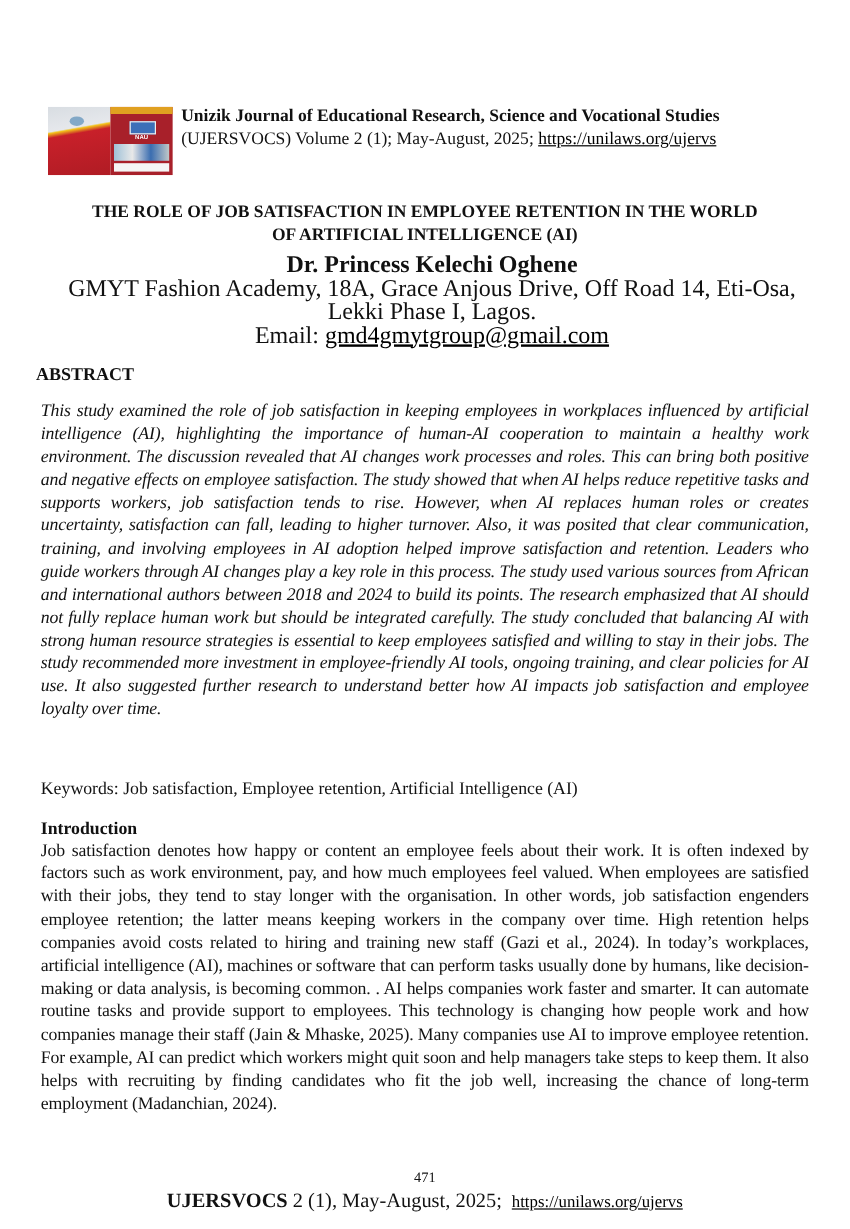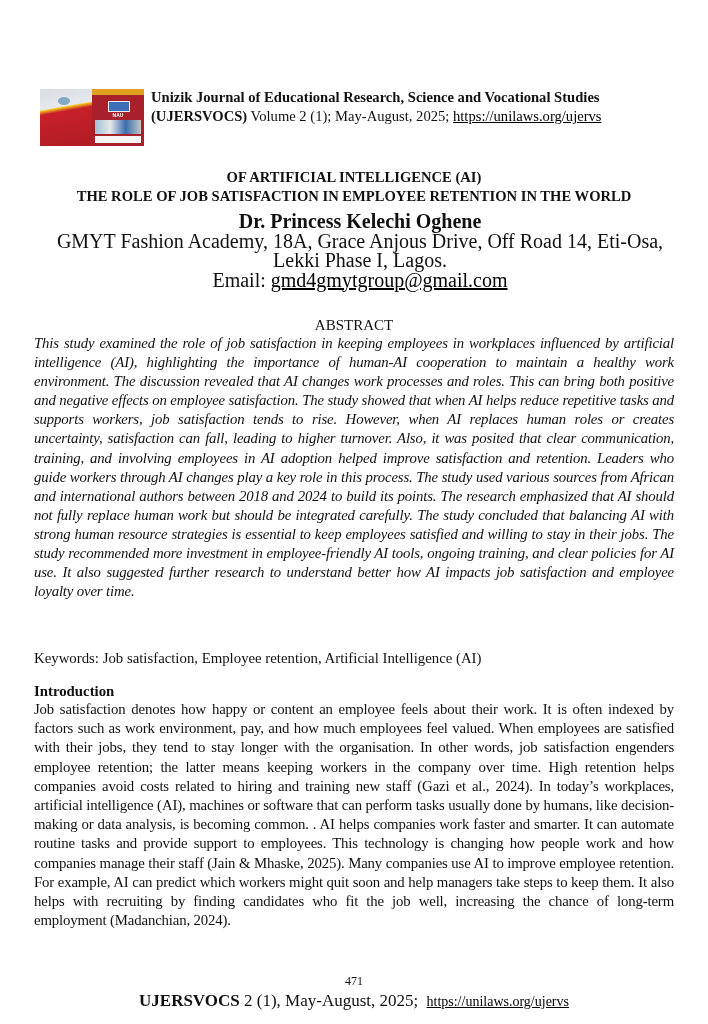--- a/index.html
+++ b/index.html
@@ -25,38 +25,38 @@
       width: 52px; height: 100%; position: relative;
       background: #a8202a;
     }
     .logo-right .band1 { position: absolute; left: 0; top: 0; width: 100%; height: 6px; background: #e0a020; }
     .logo-right .book { position: absolute; left: 16px; top: 12px; width: 20px; height: 9px; background: #3d6fb8; border: 1px solid #eee; }
     .logo-right .nau { position: absolute; left: 0; top: 23px; width: 100%; text-align: center; font: bold 5px "Liberation Sans", sans-serif; color: #fff; }
     .logo-right .pics { position: absolute; left: 3px; top: 31px; width: 46px; height: 14px; background: linear-gradient(90deg,#9fc1d8,#e8e8e8,#3a6db0,#c0c8c8); }
     .logo-right .foot { position: absolute; left: 3px; top: 47px; width: 46px; height: 7px; background: #f5f5f5; }
     .hdr-text { position: absolute; left: 113px; top: 2px; width: 540px; font-size: 14.6px; line-height: 19px; }
     .hdr-line1 { font-weight: bold; }
-    .hdr-line2 b { font-weight: bold; }
+    .hdr-line2 b { font-weight: normal; }
     .hdr-line3 { font-weight: bold; padding-left: 2px; }
     .hdr-line3 .issn-print { margin-left: 50px; }
     a.link { color: #000000; text-decoration: underline; }
 
     .title {
       position: absolute; left: 30px; top: 124px; width: 648px; text-align: center;
       font-weight: bold; font-size: 14.6px; line-height: 19px;
     }
     .author-block {
       position: absolute; left: 36px; top: 168px; width: 648px; text-align: center;
       font-size: 20px; line-height: 19.5px;
     }
     .author-name { font-weight: bold; }
 
     .abstract-heading {
-      position: absolute; left: 30px; top: 272px; width: 648px; text-align: center;
-      font-weight: normal; font-size: 15px; line-height: 19px;
+      position: absolute; left: 30px; top: 260px; width: 648px; 
+      font-weight: bold; font-size: 15px; line-height: 19px;
     }
     .abstract-body {
       position: absolute; left: 34px; top: 290px; width: 640px;
       font-style: italic; font-size: 14.8px; line-height: 19.1px; text-align: justify;
       letter-spacing: -0.15px;
     }
     .keywords {
       position: absolute; left: 34px; top: 605px; width: 640px;
       font-size: 14.8px; line-height: 19px;
     }
@@ -100,22 +100,22 @@
     </div>
     <div class="hdr-text">
       <div class="hdr-line1">Unizik Journal of Educational Research, Science and Vocational Studies</div>
       <div class="hdr-line2">
         <b>(UJERSVOCS)</b><span> Volume 2 (1); May-August, 2025; </span><a class="link">https://unilaws.org/ujervs</a>
       </div>
     </div>
   </div>
 
   <div class="title">
+    <div>THE ROLE OF JOB SATISFACTION IN EMPLOYEE RETENTION IN THE WORLD</div>
     <div>OF ARTIFICIAL INTELLIGENCE (AI)</div>
-    <div>THE ROLE OF JOB SATISFACTION IN EMPLOYEE RETENTION IN THE WORLD</div>
   </div>
 
   <div class="author-block">
     <div class="author-name">Dr. Princess Kelechi Oghene</div>
     <div>GMYT Fashion Academy, 18A, Grace Anjous Drive, Off Road 14, Eti-Osa,</div>
     <div>Lekki Phase I, Lagos.</div>
     <div>
       <span>Email: </span><a class="link">gmd4gmytgroup@gmail.com</a>
     </div>
   </div>

